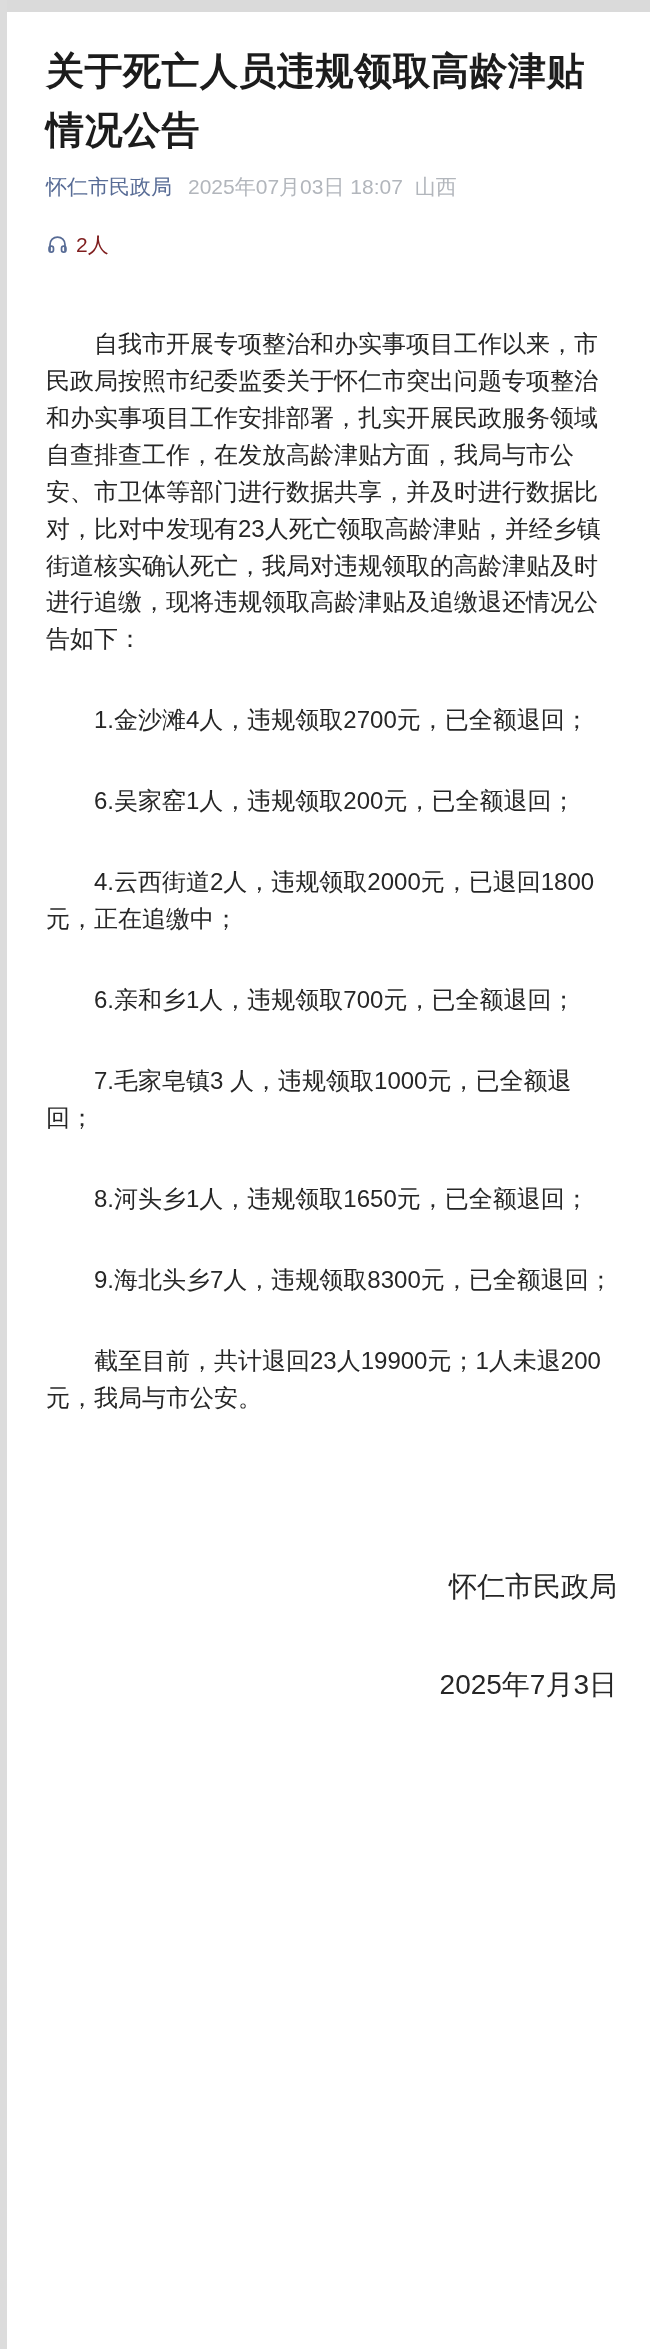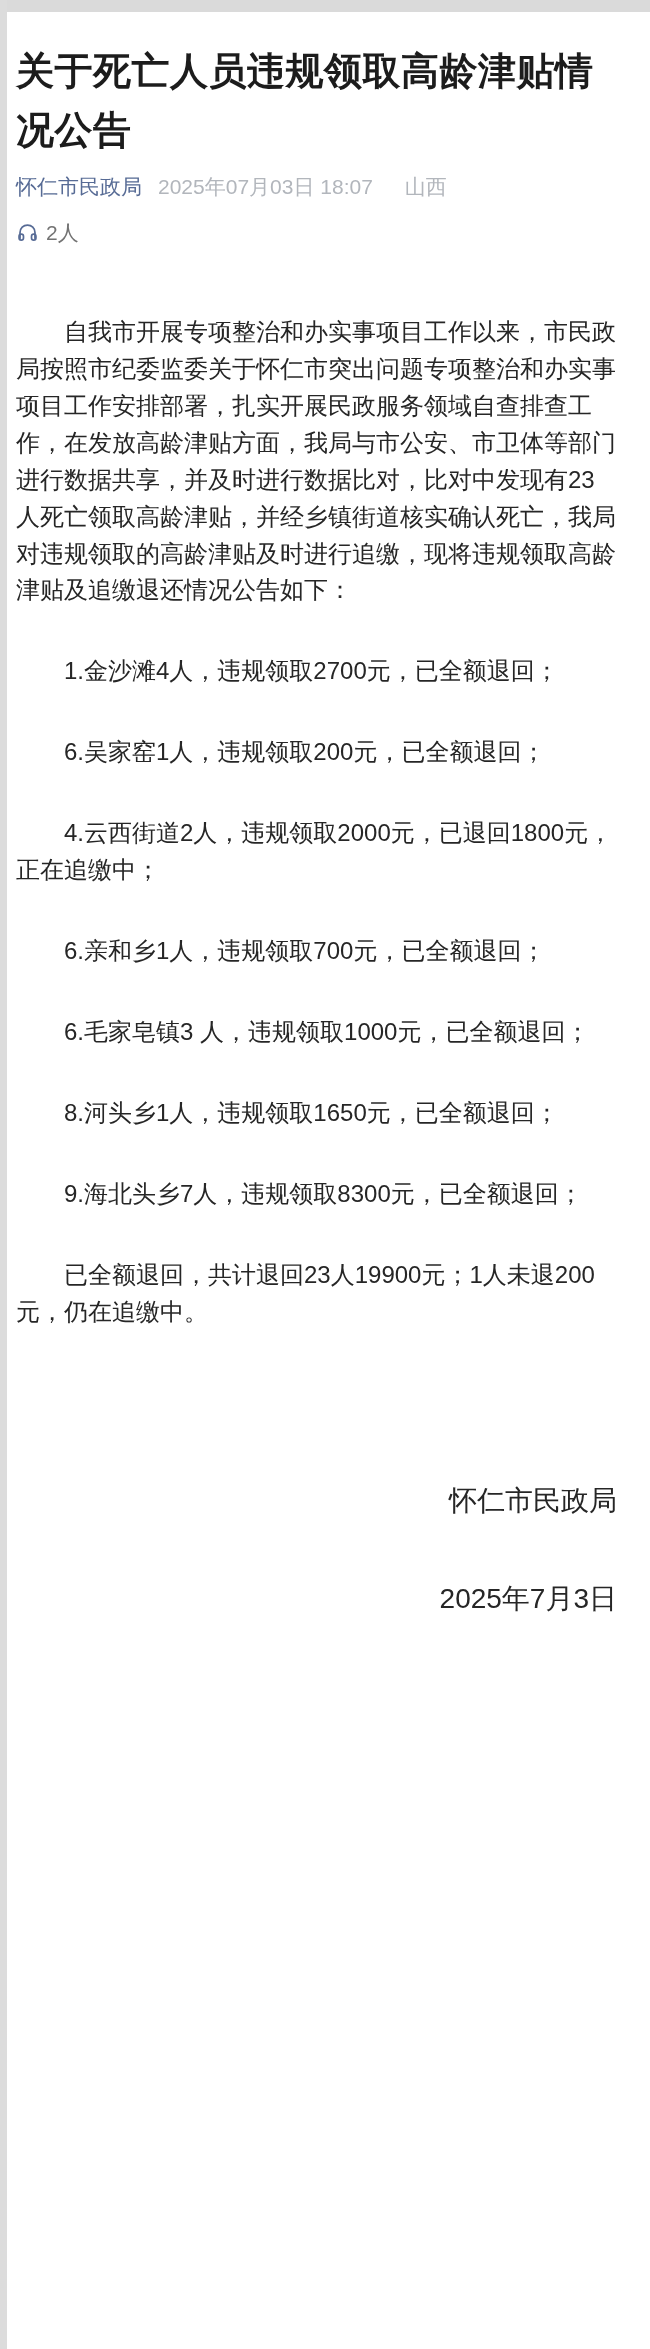--- a/index.html
+++ b/index.html
@@ -23,21 +23,21 @@
     background: #dadada;
   }
   .edge-left {
     position: absolute;
     top: 0; left: 0;
     width: 7px; height: 2349px;
     background: #dcdcdc;
   }
   .content {
     position: relative;
-    padding: 42px 33px 0 16px;
+    padding: 42px 33px 0 46px;
     box-sizing: border-box;
   }
   .article-title {
     margin: 0;
     font-size: 38px;
     line-height: 1.55;
     font-weight: 700;
     color: #1c1c1c;
     letter-spacing: 0.5px;
   }
@@ -52,28 +52,28 @@
   .account-name {
     color: #576b95;
     margin-right: 16px;
     cursor: pointer;
   }
   .meta-text {
     color: #b2b6bc;
   }
   .meta-location {
     color: #b2b6bc;
-    margin-left: 32px;
+    margin-left: 12px;
   }
   .listen-row {
-    margin-top: 16px;
+    margin-top: 28px;
     display: flex;
     align-items: center;
     gap: 7px;
-    color: #737373;
+    color: #7f1d1d;
     font-size: 21px;
     line-height: 30px;
     cursor: pointer;
   }
   .listen-row svg {
     display: block;
   }
   .article-body {
     margin-top: 66px;
     font-size: 24px;
@@ -123,24 +123,24 @@
       </span>
       <span>2人</span>
     </div>
 
     <div class="article-body">
       <p>自我市开展专项整治和办实事项目工作以来，市民政局按照市纪委监委关于怀仁市突出问题专项整治和办实事项目工作安排部署，扎实开展民政服务领域自查排查工作，在发放高龄津贴方面，我局与市公安、市卫体等部门进行数据共享，并及时进行数据比对，比对中发现有23人死亡领取高龄津贴，并经乡镇街道核实确认死亡，我局对违规领取的高龄津贴及时进行追缴，现将违规领取高龄津贴及追缴退还情况公告如下：</p>
       <p>1.金沙滩4人，违规领取2700元，已全额退回；</p>
       <p>6.吴家窑1人，违规领取200元，已全额退回；</p>
       <p>4.云西街道2人，违规领取2000元，已退回1800元，正在追缴中；</p>
       <p>6.亲和乡1人，违规领取700元，已全额退回；</p>
-      <p>6.毛家皂镇3 人，违规领取1000元，已全额退回；</p>
+      <p>7.毛家皂镇3 人，违规领取1000元，已全额退回；</p>
       <p>8.河头乡1人，违规领取1650元，已全额退回；</p>
       <p>9.海北头乡7人，违规领取8300元，已全额退回；</p>
-      <p>已全额退回，共计退回23人19900元；1人未退200元，仍在追缴中。</p>
+      <p>截至目前，共计退回23人19900元；1人未退200元，我局与市公安。</p>
     </div>
 
     <div class="signature">
       <div class="sig-org">怀仁市民政局</div>
       <div class="sig-date">2025年7月3日</div>
     </div>
 
   </div>
 </div>
 

